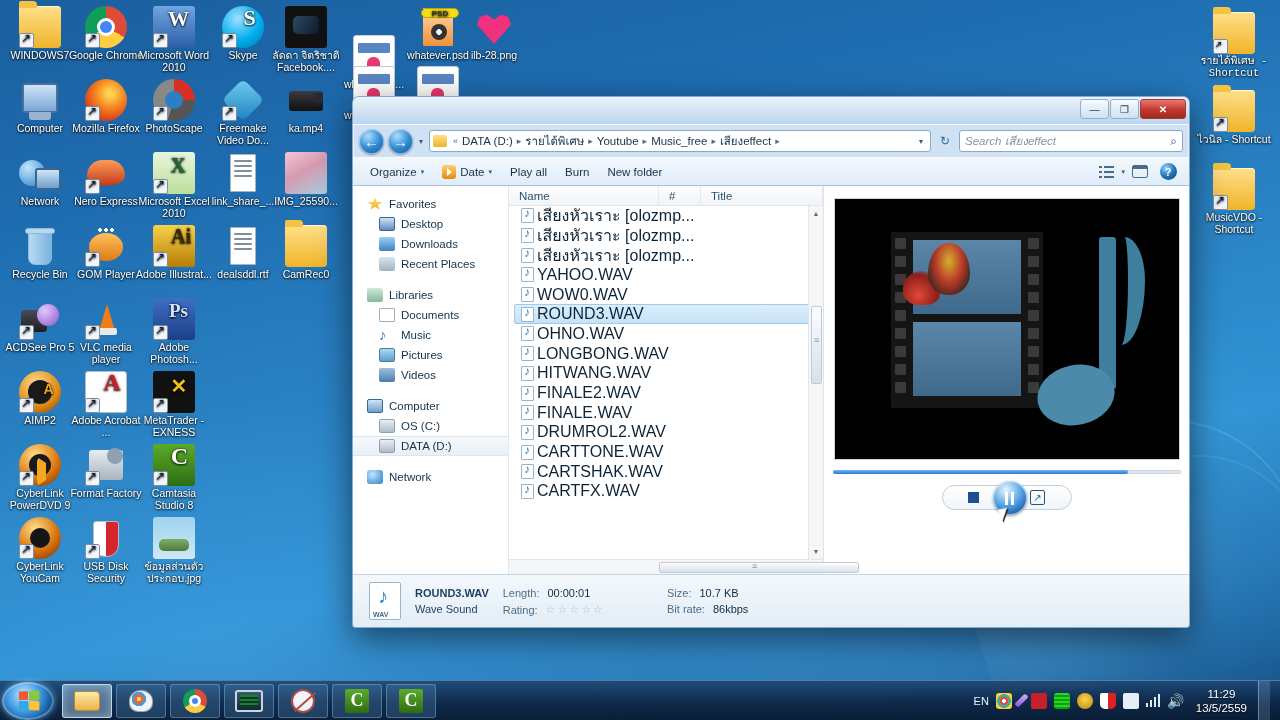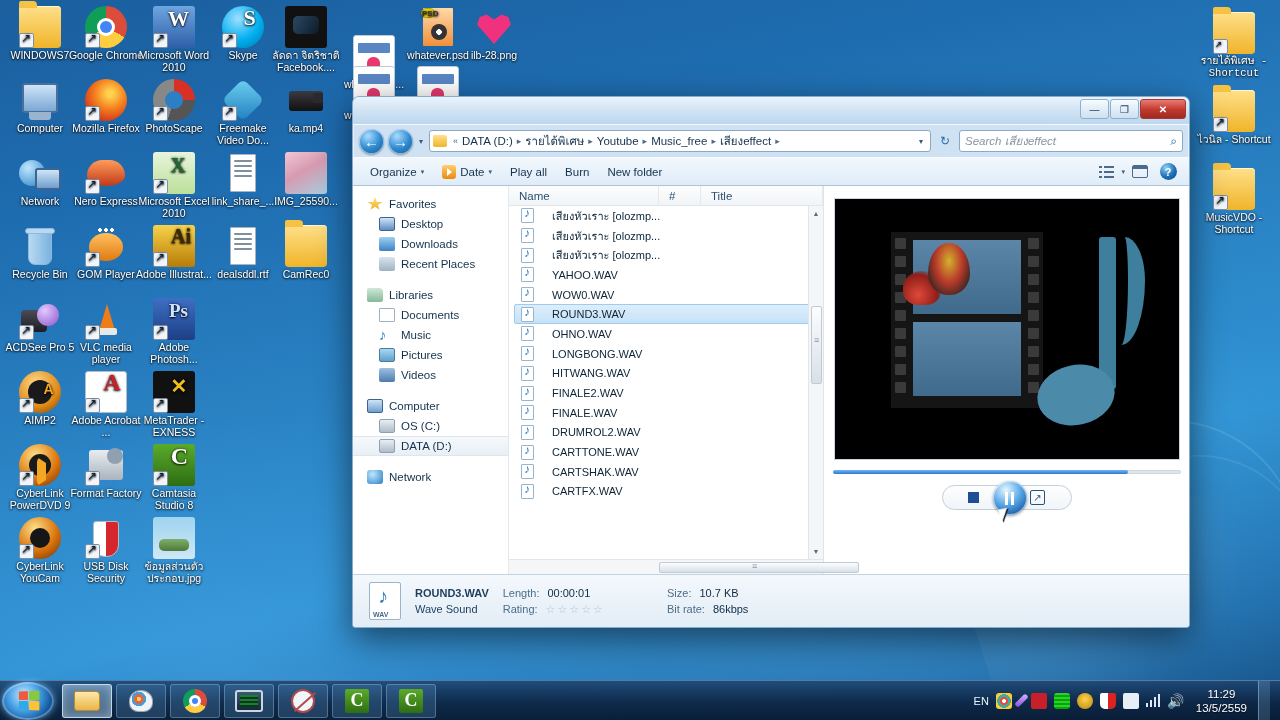--- a/index.html
+++ b/index.html
@@ -129,22 +129,22 @@
 
   
   .listpane { flex: 1; display: flex; flex-direction: column; min-width: 0; }
   .collhdr { height: 20px; display: flex; align-items: center; font-size: 11.5px; color: #2b5070;
     background: linear-gradient(#fdfdfe,#f1f4f7); border-bottom: 1px solid #e0e6ec; }
   .ch { padding-left: 10px; border-right: 1px solid #e4e9ee; height: 100%; display: flex; align-items: center; }
   .ch.name { width: 150px; }
   .ch.num { width: 42px; }
   .ch.title { flex: 1; }
   .filelist { flex: 1; overflow: hidden; position: relative; }
-  .frow { height: 19.7px; display: flex; align-items: center; gap: 18px; padding-left: 12px;
-    font-size: 11px; color: #0d2437; white-space: nowrap; }
+  .frow { height: 19.7px; display: flex; align-items: center; gap: 3px; padding-left: 12px;
+    font-size: 16px; color: #0d2437; white-space: nowrap; }
   .frow.sel { background: linear-gradient(#ddeefc,#c6e2f7); border: 1px solid #9fcbee;
     border-radius: 2px; margin: 0 6px 0 5px; padding-left: 6px; }
   .wavicon { width: 13px; height: 15px; flex: none; background: #fff;
     border: 1px solid #9ab4cb; border-radius: 1px; position: relative; }
   .wavicon:after { content:'♪'; position: absolute; left: 2px; top: -3px; font-size: 12px; color: #2e7fc4; }
   .vscroll { position: absolute; right: 0; top: 0; width: 15px; height: 100%;
     background: #f4f6f8; border-left: 1px solid #e2e6ea; }
   .vs-up, .vs-dn { height: 15px; display: flex; align-items: center; justify-content: center;
     font-size: 7px; color: #5a6c7c; }
   .vs-dn { position: absolute; bottom: 0; width: 100%; }
@@ -205,21 +205,21 @@
 
   
   .details { height: 53px; display: flex; align-items: center; gap: 14px; padding: 0 16px;
     background: linear-gradient(#f3f8fc, #e3edf6); border-top: 1px solid #c2d4e3;
     font-size: 11px; color: #1b3d5c; }
   .d-ico { width: 32px; height: 38px; background: #fff; border: 1px solid #9ab4cb;
     border-radius: 2px; position: relative; flex: none; }
   .d-ico:after { content:'♪'; position:absolute; left:8px; top:2px; font-size:20px; color:#2e7fc4; }
   .d-ico span { position: absolute; bottom: 1px; left: 3px; font-size: 7px; color: #4a6b8c; font-weight: bold; }
   .d-col { display: flex; flex-direction: column; gap: 4px; }
-  .d-line { display: flex; gap: 8px; align-items: center; }
+  .d-line { display: flex; gap: 8px; align-items: flex-end; }
   .d-k { color: #4c6d8a; }
   .d-v { color: #0f2c46; }
   .stars { display: flex; gap: 2px; color: #b9c7d4; font-size: 11px; }
   .d-right { margin-left: auto; display: flex; flex-direction: column; gap: 4px; align-items: flex-end; }
   .d-mid { display: flex; flex-direction: column; gap: 4px; }
 
   
   #taskbar { position: absolute; left: 0; bottom: 0; width: 1280px; height: 40px;
     background: linear-gradient(rgba(30,70,115,.88), rgba(12,36,66,.93) 55%, rgba(8,26,50,.95));
     border-top: 1px solid rgba(150,200,240,.55);
@@ -510,21 +510,21 @@
       <span class="gl">
         <span class="ic ic-sq" style="background:#fff;border:1px solid #c2ccd6"></span>
         <span class="ic" style="left:5px;top:8px;right:5px;height:10px;background:#5a86c4;border-radius:1px"></span>
         <span class="ic" style="left:14px;top:22px;width:13px;height:11px;background:#e8386e;border-radius:6px 6px 2px 2px"></span>
       </span>
       <span class="lbl">whatever2....</span>
     </div>
     <div class="desk-icon" style="left: 400px; top: 6px;">
       <span class="gl">
         <span class="ic" style="left:6px;top:2px;right:6px;bottom:2px;background:linear-gradient(#ffd9a8,#f0903a);border-radius:1px"></span>
-        <span class="ic" style="left:4px;top:2px;width:14px;height:10px;background:#f4dc1a;border:1px solid #b8a800;font-size:8px;color:#333;font-weight:bold;text-align:center;line-height:10px">PSD</span>
+        <span class="ic" style="left:4px;top:2px;width:38px;height:10px;background:#f4dc1a;border:1px solid #b8a800;font-size:8px;color:#333;font-weight:bold;text-align:center;line-height:10px">PSD</span>
         <span class="ic ic-circle" style="left:14px;top:18px;width:16px;height:16px;background:radial-gradient(circle,#fff 25%,#333 26%)"></span>
       </span>
       <span class="lbl">whatever.psd</span>
     </div>
     <div class="desk-icon" style="left: 400px; top: 66px;">
       <span class="gl">
         <span class="ic ic-sq" style="background:#fff;border:1px solid #c2ccd6"></span>
         <span class="ic" style="left:5px;top:8px;right:5px;height:10px;background:#5a86c4;border-radius:1px"></span>
         <span class="ic" style="left:14px;top:22px;width:13px;height:11px;background:#e8386e;border-radius:6px 6px 2px 2px"></span>
       </span>

